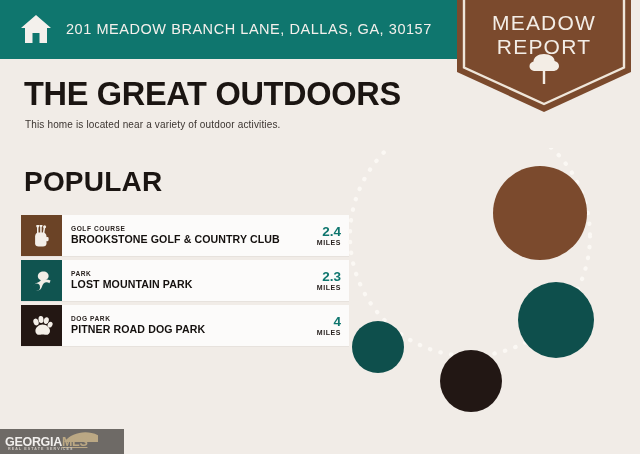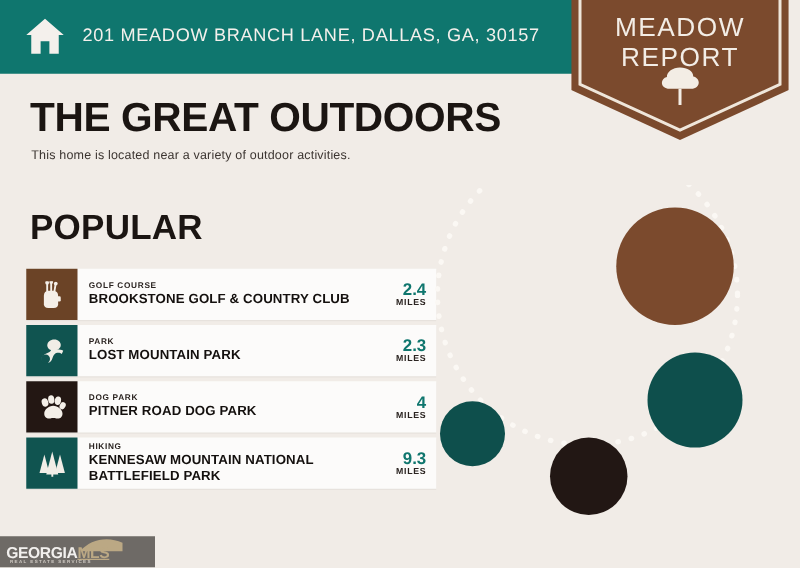--- a/index.html
+++ b/index.html
@@ -217,42 +217,20 @@
           <div class="row-cat">DOG PARK</div>
           <div class="row-name">PITNER ROAD DOG PARK</div>
         </div>
         <div class="row-dist">
           <span class="num">4</span>
           <span class="unit">MILES</span>
         </div>
       </div>
     </div>
 
-    <div class="row">
-      <div class="row-icon" style="background:#105450">
-        <span>
-          <svg width="26" height="22" viewBox="0 0 26 22">
-            <path d="M6.5 3.5 L10.4 18.4 L2.6 18.4 Z" fill="#F1EDE6"></path>
-            <path d="M19.0 3.5 L22.9 18.4 L15.1 18.4 Z" fill="#F1EDE6"></path>
-            <path d="M12.8 1.2 L17.6 19.6 L8.0 19.6 Z" fill="#F1EDE6"></path>
-            <rect x="12.1" y="18.2" width="1.5" height="3.2" fill="#F1EDE6"></rect>
-          </svg>
-        </span>
-      </div>
-      <div class="row-body">
-        <div class="row-text">
-          <div class="row-cat">HIKING</div>
-          <div class="row-name">KENNESAW MOUNTAIN NATIONAL BATTLEFIELD PARK</div>
-        </div>
-        <div class="row-dist">
-          <span class="num">9.3</span>
-          <span class="unit">MILES</span>
-        </div>
-      </div>
-    </div>
 
   </div>
 
   <div class="diagram">
     <svg width="320" height="285" viewBox="0 0 320 285">
 
       <circle cx="150" cy="88" r="120" fill="none" stroke="#FBF8F4" stroke-width="4.2" stroke-linecap="round" stroke-dasharray="0.4 10.5"></circle>
 
       <circle cx="220" cy="65" r="47" fill="#7B4A2D"></circle>
       <circle cx="236" cy="172" r="38" fill="#0E4F4C"></circle>

